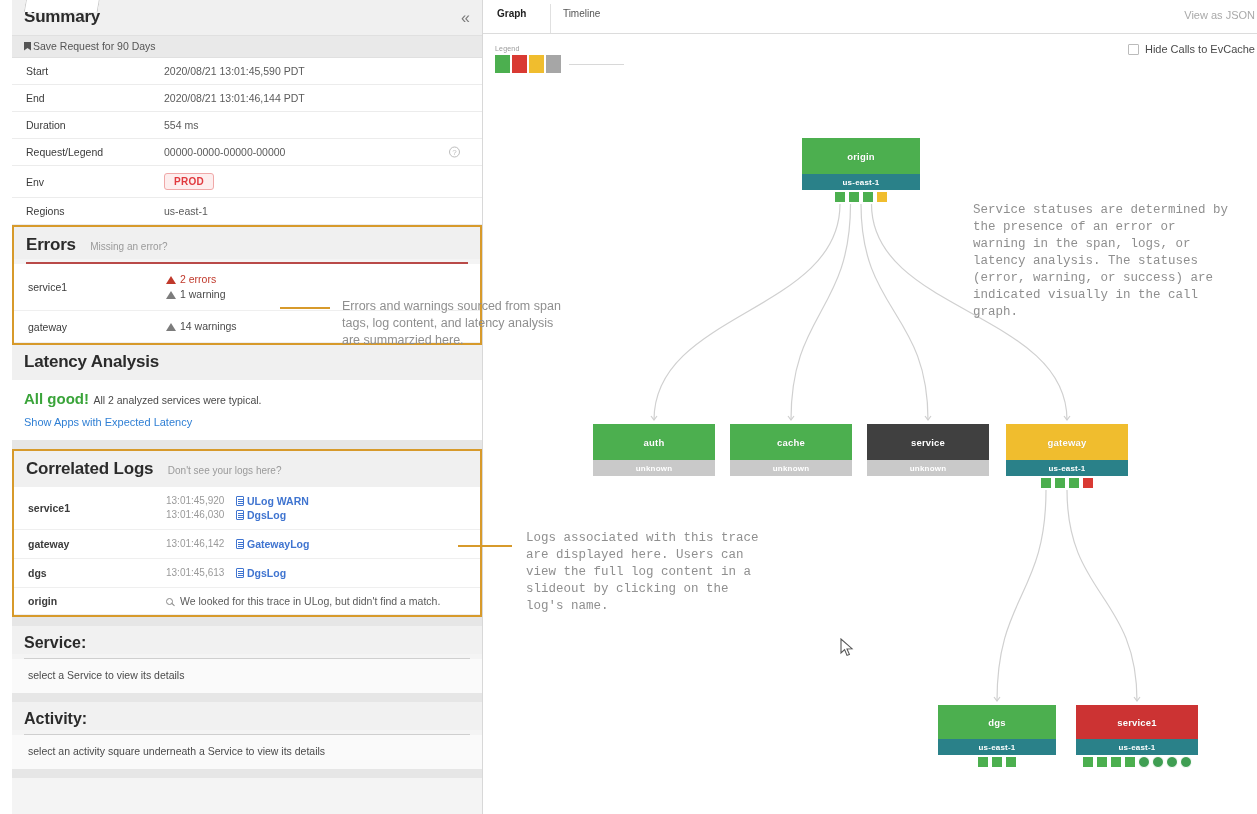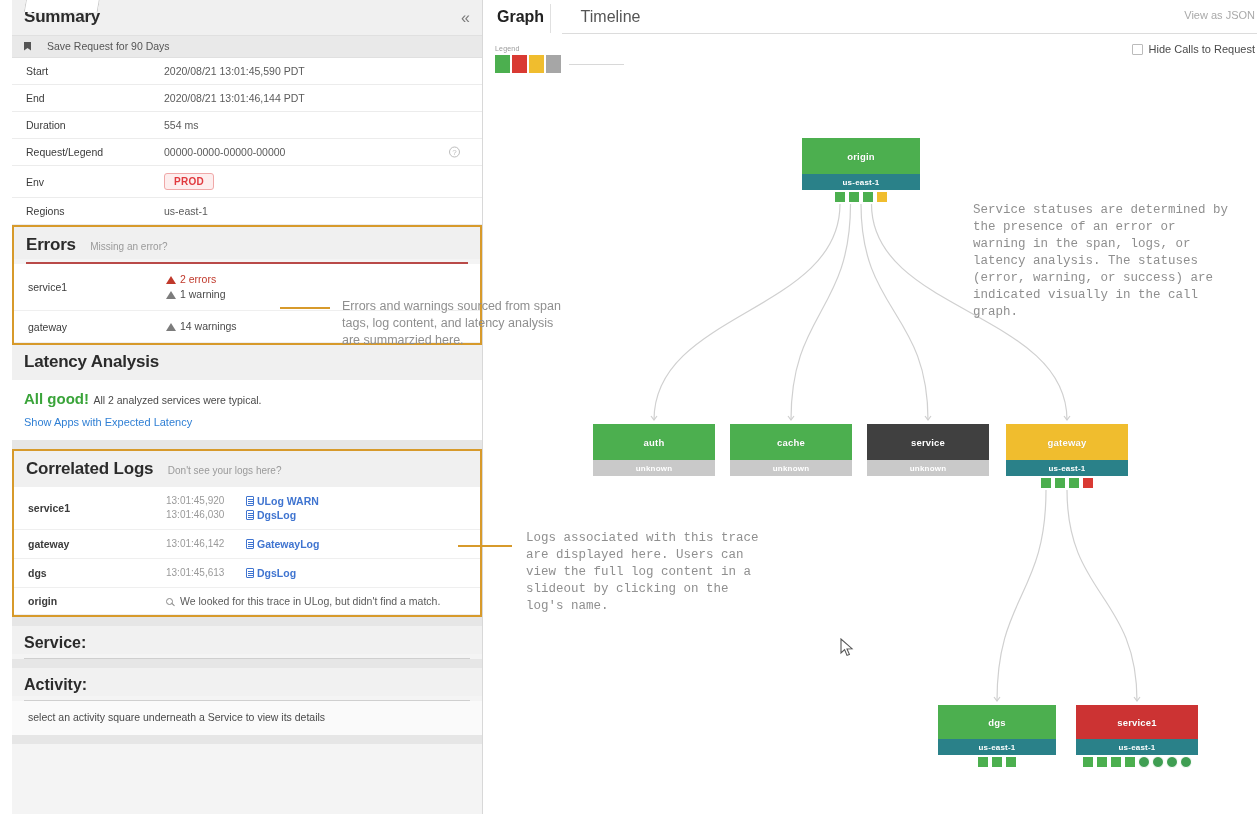--- a/index.html
+++ b/index.html
@@ -57,21 +57,21 @@
     font-size: 16px; color: #7b7b7b; line-height: 1;
     cursor: pointer;
   }
   .save-row {
     background: #e9e9e9;
     padding: 4px 12px 5px 12px;
     font-size: 10.5px;
     color: #555;
     border-top: 1px solid #e0e0e0;
     border-bottom: 1px solid #e0e0e0;
-    display:flex; align-items:center; gap:16px;
+    display:flex; align-items:center; gap:2px;
   }
   .bookmark-ico { display:inline-block; width:7px; height:9px; background:#555;
      clip-path: polygon(0 0, 100% 0, 100% 100%, 50% 72%, 0 100%); }
 
   table.kv { width: 100%; border-collapse: collapse; background: #fff; }
   table.kv td {
     font-size: 10.5px;
     padding: 7px 10px 7px 14px;
     border-bottom: 1px solid #ececec;
     color: #4a4a4a;
@@ -122,41 +122,41 @@
   .allgood { color:#3aa43a; font-weight:700; font-size:15px; }
   .lat-text { font-size:10.5px; color:#4a4a4a; }
   .lat-link { display:block; margin-top:8px; color:#2f7fd4; font-size:11px; cursor:pointer; }
 
   
   .logs-box { border:2px solid #d79a2b; }
   .logs-head { background:#f0f0f0; padding:8px 12px 8px 12px; }
   .logs-table { width:100%; border-collapse:collapse; background:#fff; }
   .logs-table td { font-size:10.5px; padding:7px 8px 7px 14px; border-bottom:1px solid #efefef; vertical-align:middle; }
   .logs-table td.k { width:138px; font-weight:700; color:#3b3b3b; }
-  .log-line { display:flex; align-items:flex-end; gap:18px; line-height:14px; }
+  .log-line { display:flex; align-items:flex-end; gap:8px; line-height:14px; }
   .log-ts { color:#9a9a9a; font-size:10px; min-width:62px; }
   .log-link { color:#3f74d0; font-weight:700; font-size:10.5px; cursor:pointer; display:flex; align-items:center; gap:3px;}
   .doc-ico { display:inline-block; width:8px;height:10px; border:1px solid #3f74d0; border-radius:1px; position:relative; }
   .doc-ico:after{content:"";position:absolute;left:1px;top:2px;width:5px;height:1px;background:#3f74d0;box-shadow:0 2px 0 #3f74d0,0 4px 0 #3f74d0;}
   .nomatch { color:#5a5a5a; font-size:10.5px; display:flex; align-items:center; gap:7px;}
   .mag { display:inline-block; width:7px;height:7px;border:1.2px solid #8a8a8a;border-radius:50%;position:relative;}
   .mag:after{content:"";position:absolute;right:-3px;bottom:-2px;width:4px;height:1.2px;background:#8a8a8a;transform:rotate(45deg);}
 
   
   .sv-head { background:#f1f1f1; padding: 8px 12px 2px 12px; }
   .sv-title { font-size:16px; font-weight:700; color:#2b2b2b; }
   .sv-rule { height:1px; background:#cfcfcf; margin: 4px 12px 0 12px; }
   .sv-body { background:#fafafa; padding: 10px 12px 12px 16px; font-size:10.5px; color:#4a4a4a; }
 
   
   .right-panel { position:absolute; left:471px; top:0; width:786px; height:814px; background:#fff; }
   .tabbar { position:relative; height:34px; border-bottom:1px solid #dcdcdc; }
   .tab {
     display:inline-block; padding: 8px 18px 8px 14px;
-    font-size:16px; color:#555; cursor:pointer; position:relative; top:0;
+    font-size:10px; color:#555; cursor:pointer; position:relative; top:0;
   }
   .tab.active { font-weight:700; color:#222; border-bottom:2px solid #ffffff; }
   .tab.active:after{content:"";position:absolute;left:0;right:0;bottom:-1px;height:2px;background:#fff;}
   .tab-sep { position:absolute; left:67px; top:4px; bottom:0; width:1px; background:#e0e0e0; }
   .viewjson { position:absolute; right:14px; top:9px; font-size:11px; color:#a9a9a9; cursor:pointer; }
 
   .legend-wrap { position:absolute; left:12px; top:45px; }
   .legend-label { font-size:7px; color:#9a9a9a; letter-spacing:.2px; }
   .legend-swatches { display:flex; gap:2px; margin-top:3px; align-items:center; }
   .sw { width:15px; height:18px; }
@@ -351,20 +351,21 @@
         </table>
     </div>
 
     <div class="spacer-gray"></div>
 
     <div>
       <div class="sv-head">
         <span class="sv-title">Service:</span>
       </div>
       <div class="sv-rule"></div>
+      <div class="sv-body">select a Service to view its details</div>
     </div>
 
     <div class="spacer-gray"></div>
 
     <div>
       <div class="sv-head">
         <span class="sv-title">Activity:</span>
       </div>
       <div class="sv-rule"></div>
       <div class="sv-body">select an activity square underneath a Service to view its details</div>
@@ -388,21 +389,21 @@
         <span class="sw" style="background:#4caf4f"></span>
         <span class="sw" style="background:#d93a33"></span>
         <span class="sw" style="background:#f0bd2e"></span>
         <span class="sw" style="background:#a6a6a6"></span>
         <span class="legend-line"></span>
       </div>
     </div>
 
     <div class="hide-ev">
       <span class="chk"></span>
-      <span>Hide Calls to Request</span>
+      <span>Hide Calls to EvCache</span>
     </div>
 
     <div class="graph" id="graph-canvas">
       <svg id="graph-edges-svg" width="786" height="814" style="position:absolute;left:0;top:0;pointer-events:none">
           <path d="M357,204 C357,312 171,312 171,420" stroke="#d0d0d0" stroke-width="1.2" fill="none"></path>
           <path d="M168,416 L171,420 L174,416" stroke="#cfcfcf" stroke-width="1.2" fill="none"></path>
           <path d="M367.5,204 C367.5,312 308,312 308,420" stroke="#d0d0d0" stroke-width="1.2" fill="none"></path>
           <path d="M305,416 L308,420 L311,416" stroke="#cfcfcf" stroke-width="1.2" fill="none"></path>
           <path d="M378,204 C378,312 445,312 445,420" stroke="#d0d0d0" stroke-width="1.2" fill="none"></path>
           <path d="M442,416 L445,420 L448,416" stroke="#cfcfcf" stroke-width="1.2" fill="none"></path>

